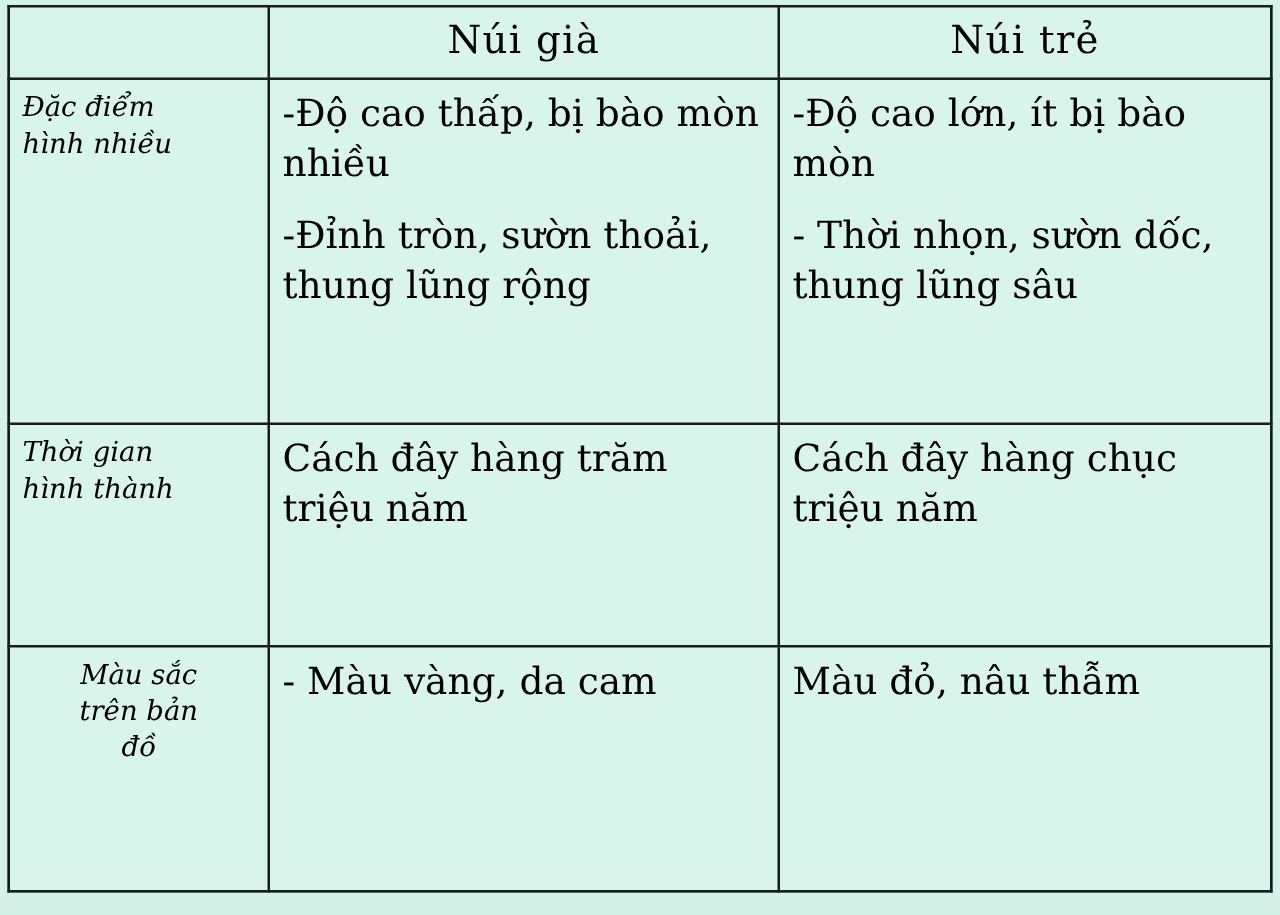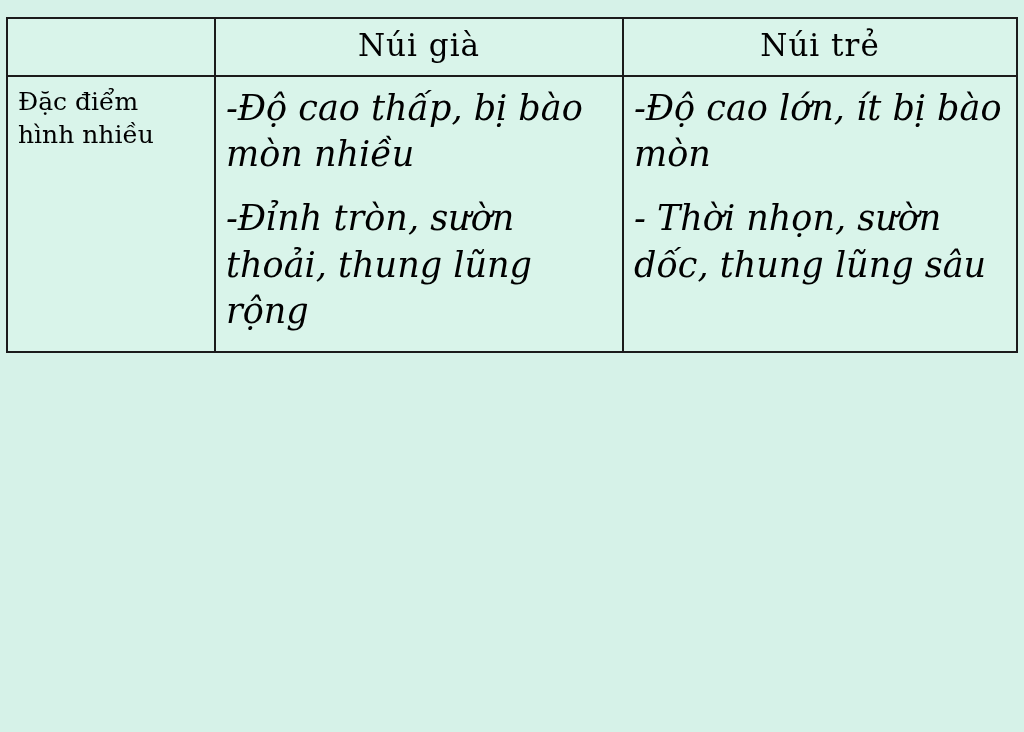--- a/index.html
+++ b/index.html
@@ -17,21 +17,21 @@
     width: 1024px;
     height: 732px;
     position: relative;
     background: #d6f2e8;
     box-sizing: border-box;
   }
   table.compare {
     border-collapse: collapse;
     width: 1012px;
     margin-left: 6px;
-    margin-top: 17px;
+    margin-top: 4px;
     background: #0f766e;
     table-layout: fixed;
   }
   table.compare td, table.compare th {
     border: 2px solid #1b1b1b;
     vertical-align: top;
     padding: 8px 10px 10px 10px;
     font-weight: normal;
     color: #000;
     background: #d9f4ea;
@@ -45,29 +45,29 @@
     font-size: 31px;
     letter-spacing: 1px;
     padding-top: 10px;
     padding-bottom: 12px;
     height: 38px;
   }
   .hdr-blank {
     border-left: 2px solid #1b1b1b;
   }
   .rowlabel {
-    font-size: 25px;
-    line-height: 1.32;
-    padding-top: 12px;
-  }
-  .cell {
-    font-size: 35px;
+    font-size: 22px;
     line-height: 1.32;
     padding-top: 12px;
     font-style: italic;
+  }
+  .cell {
+    font-size: 30px;
+    line-height: 1.32;
+    padding-top: 12px;
   }
   .cell p {
     margin: 0 0 18px 0;
   }
   .cell p:last-child {
     margin-bottom: 0;
   }
   .rowlabel .lbl-line {
     display: block;
   }
@@ -108,15 +108,40 @@
         </td>
         <td class="cell">
           <p>-Độ cao thấp, bị bào mòn nhiều</p>
           <p>-Đỉnh tròn, sườn thoải, thung lũng rộng</p>
         </td>
         <td class="cell">
           <p>-Độ cao lớn, ít bị bào mòn</p>
           <p>- Thời nhọn, sườn dốc, thung lũng sâu</p>
         </td>
       </tr>
+      <tr class="r-time">
+        <td class="rowlabel label-center">
+          <span class="lbl-line">Thời gian</span>
+          <span class="lbl-line">hình thành</span>
+        </td>
+        <td class="cell">
+          <p>Cách đây hàng trăm triệu năm</p>
+        </td>
+        <td class="cell">
+          <p>Cách đây hàng chục triệu năm</p>
+        </td>
+      </tr>
+      <tr class="r-color">
+        <td class="rowlabel label-color">
+          <span class="lbl-line">Màu sắc</span>
+          <span class="lbl-line">trên bản</span>
+          <span class="lbl-line">đồ</span>
+        </td>
+        <td class="cell">
+          <p>- Màu vàng, da cam</p>
+        </td>
+        <td class="cell">
+          <p>Màu đỏ, nâu thẫm</p>
+        </td>
+      </tr>
     </tbody>
   </table>
 </div>
 
 </body></html>

